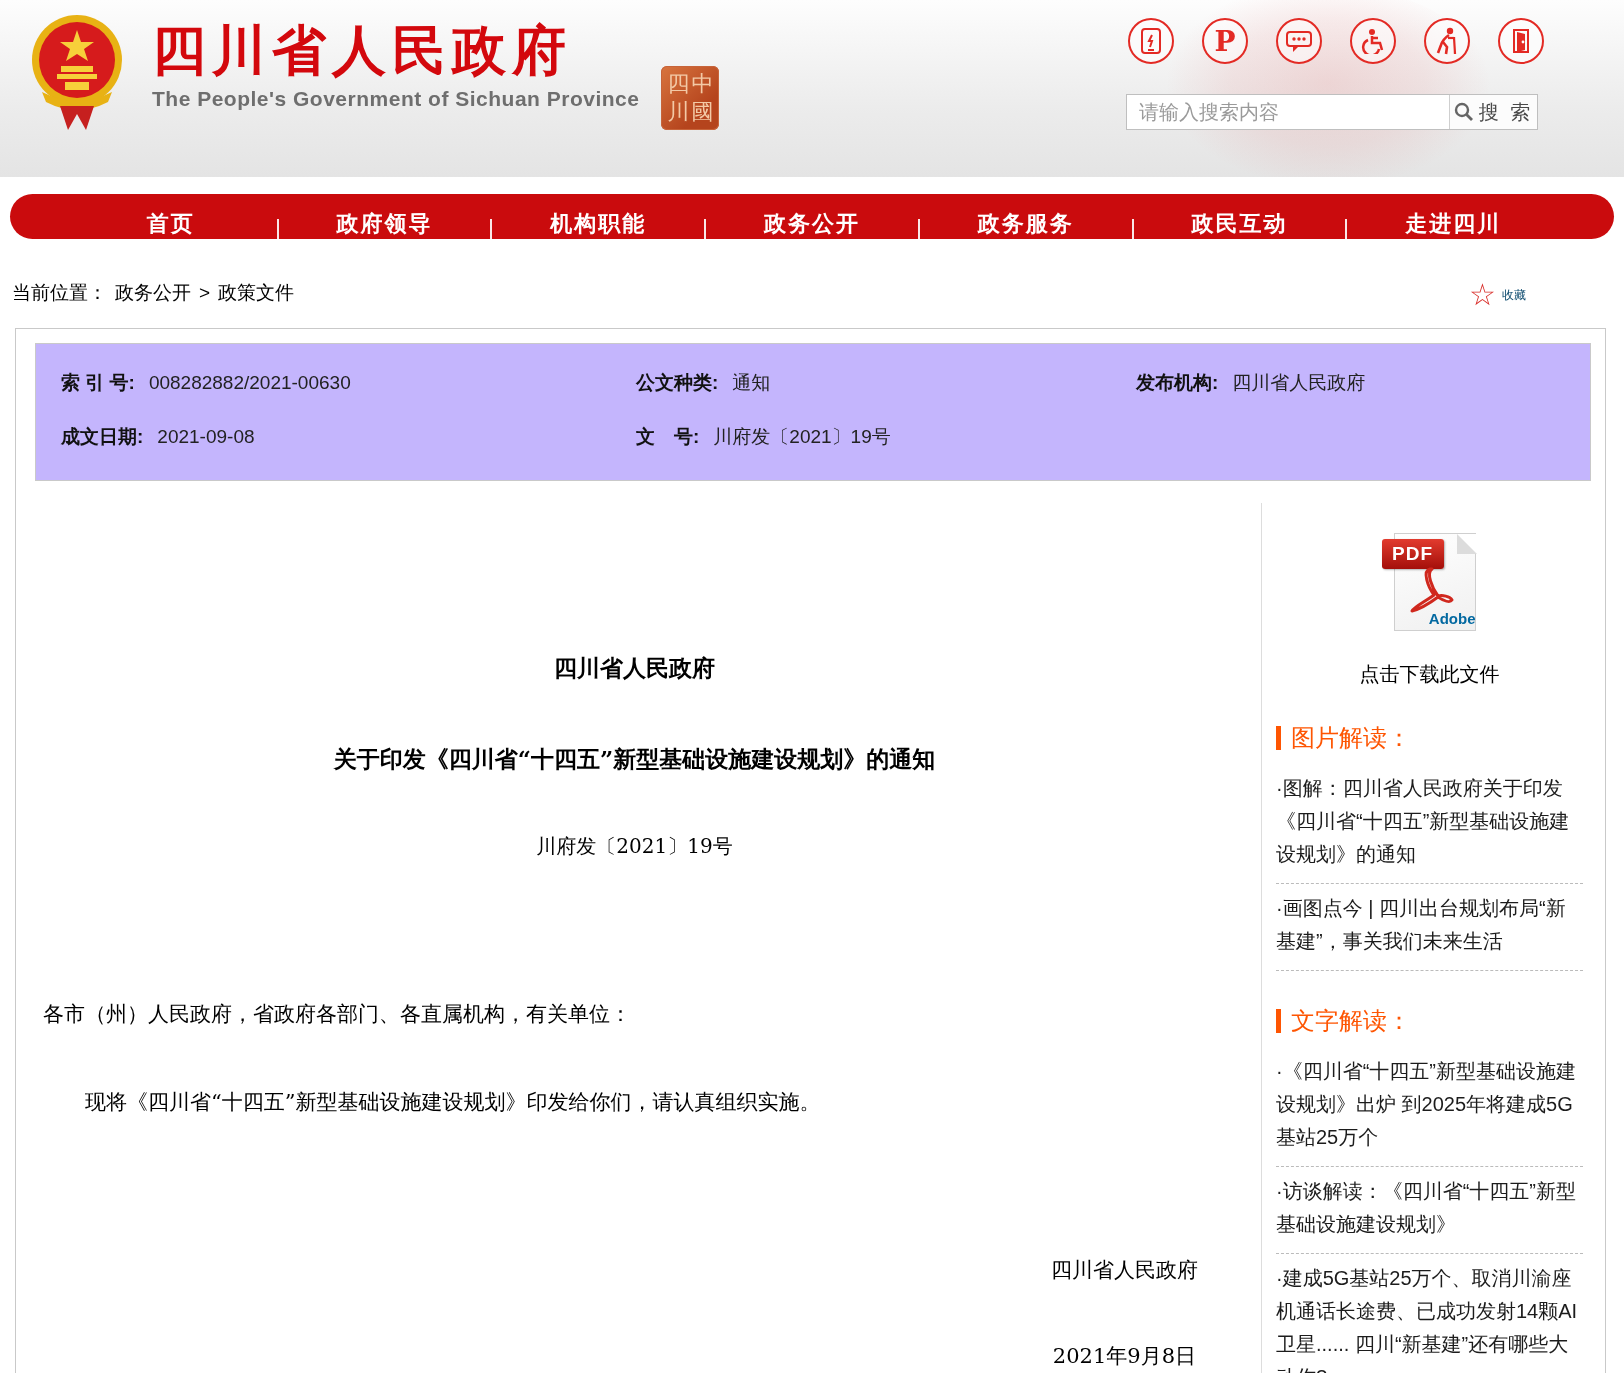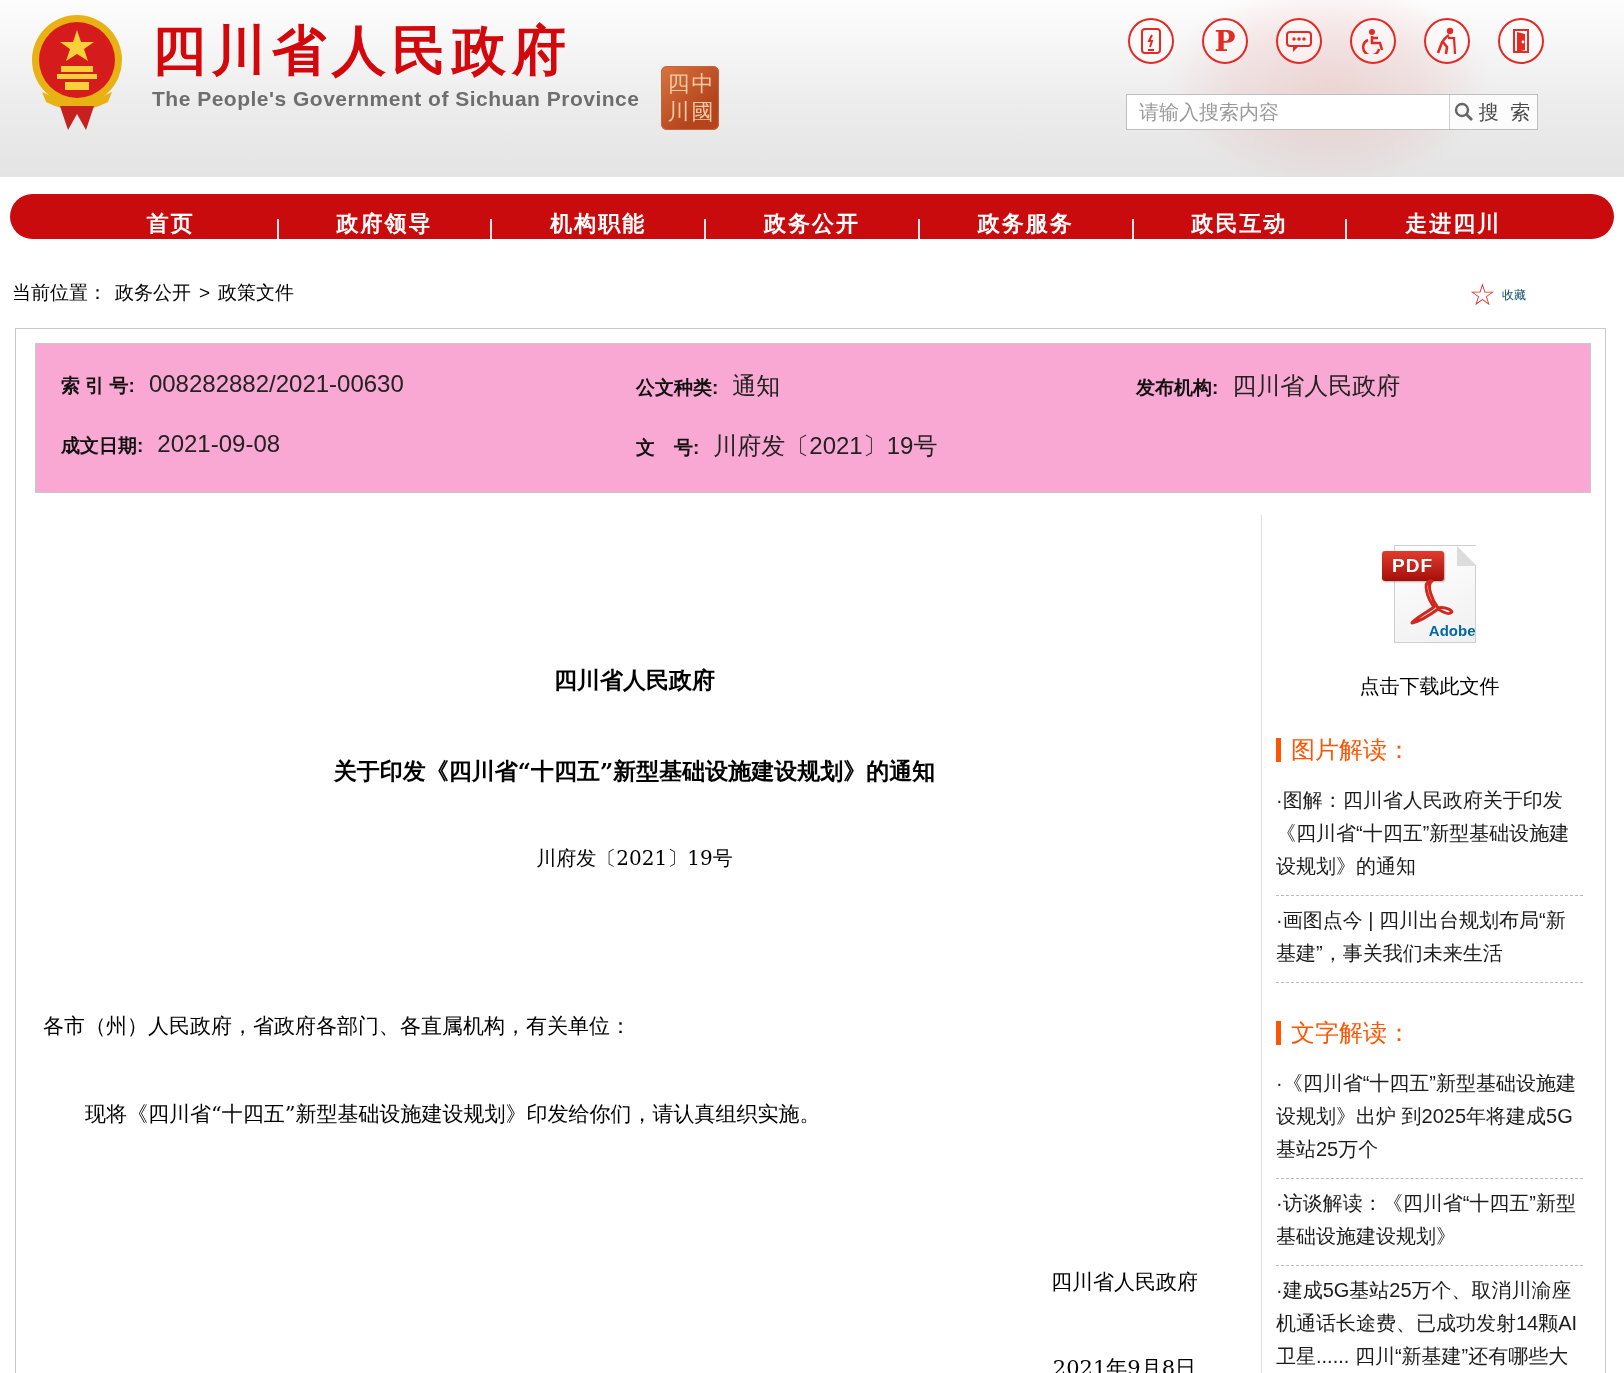--- a/index.html
+++ b/index.html
@@ -80,29 +80,29 @@
   .favorite { display:flex; align-items:center; gap:6px; cursor:pointer; }
   .fav-star { color:#d9302c; font-size:30px; line-height:1; }
   .fav-label { color:#0c4a6e; font-size:12px; }
 
   
   .content-box {
     margin:0 18px 0 15px; border:1px solid #c9c9c9; background:#fff;
     min-height:1075px; padding:14px 14px 0 19px;
   }
   .meta-box {
-    border:1px solid #c9c9c9; background:#f9a8d4; padding:26px 25px 30px 25px;
+    border:1px solid #c9c9c9; background:#c4b5fd; padding:26px 25px 30px 25px;
   }
   .meta-row { display:flex; margin-bottom:28px; }
   .meta-row:last-child { margin-bottom:0; }
   .meta-cell { display:flex; align-items:baseline; }
   .meta-cell.c1 { width:575px; }
   .meta-cell.c2 { width:500px; }
   .meta-label { font-weight:bold; font-size:19px; color:#111; white-space:pre; }
-  .meta-value { font-size:24px; color:#222; margin-left:14px; }
+  .meta-value { font-size:19px; color:#222; margin-left:14px; }
 
   .content-cols { display:flex; margin-top:22px; }
   article.doc {
     flex:1; padding:150px 35px 0 8px; min-width:0;
     font-family:"DejaVu Serif", serif;
   }
   .doc-org { text-align:center; font-size:23px; font-weight:bold; margin-bottom:60px; }
   .doc-title { text-align:center; font-size:23px; font-weight:bold; margin-bottom:58px; }
   .doc-number { text-align:center; font-size:20px; margin-bottom:140px; }
   .doc-salutation { font-size:21px; margin-bottom:60px; }

